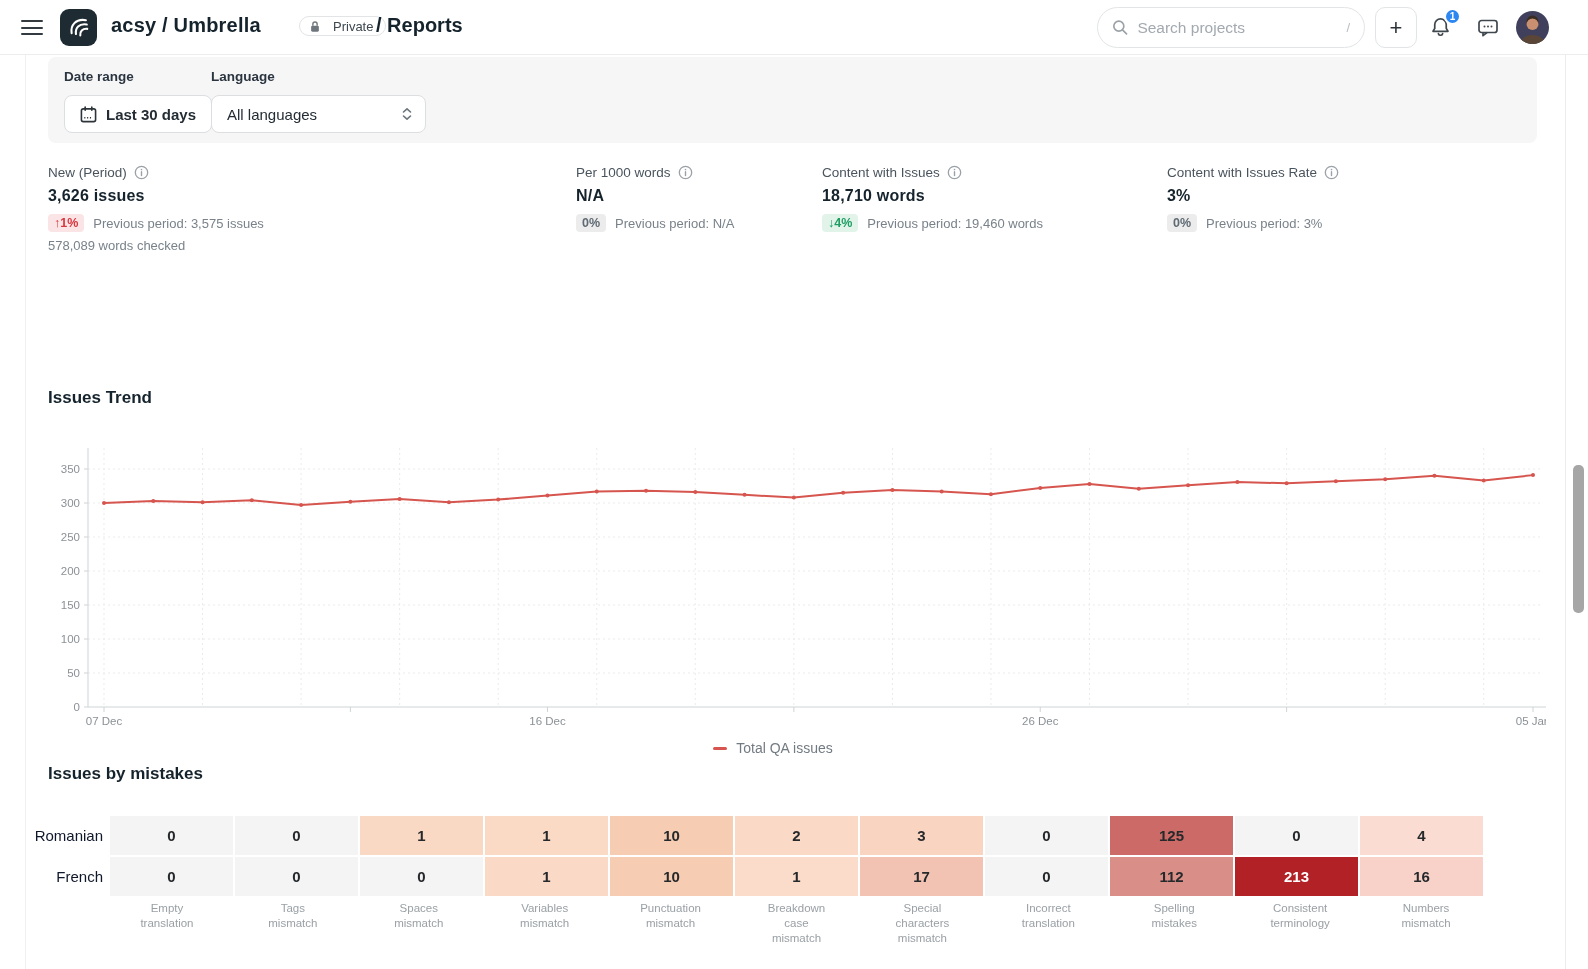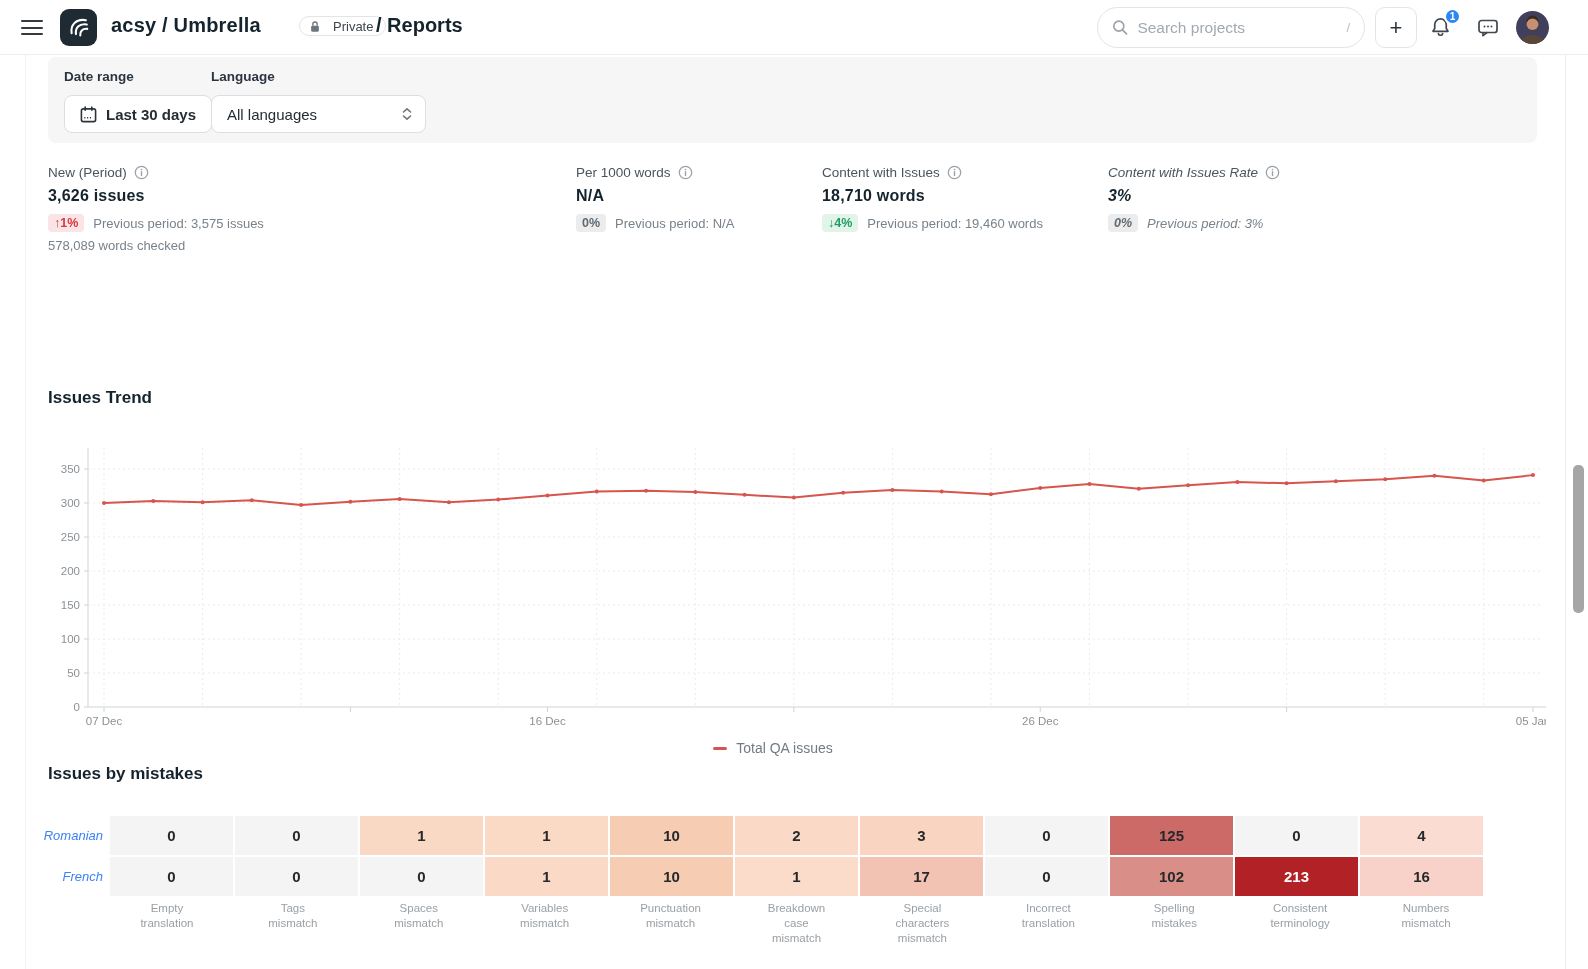--- a/index.html
+++ b/index.html
@@ -65,21 +65,21 @@
   .h-langs { position:absolute; left:48px; top:764px; font-size:17px; font-weight:700; color:#15232d; }
 
   
   .chart-wrap { position:absolute; left:0; top:440px; width:1546px; height:300px; }
   .legend { position:absolute; left:0; top:740px; width:1546px; display:flex; align-items:center; justify-content:center; gap:9px; cursor:pointer; }
   .legend .dash { width:14px; height:3px; border-radius:2px; background:#d6554e; }
   .legend .lg-label { font-size:14px; color:#737b82; }
 
   
   .hm-rowlabels { position:absolute; left:0; top:816px; width:103px; }
-  .hm-rowlabels div { height:39px; margin-bottom:2px; display:flex; align-items:center; justify-content:flex-end; font-size:13px; color:#3b82f6;font-style:italic; }
+  .hm-rowlabels div { height:39px; margin-bottom:2px; display:flex; align-items:center; justify-content:flex-end; font-size:15px; color:#0f172a; }
   .hm-grid { position:absolute; left:110px; top:816px; width:1373px; display:grid; grid-template-columns:repeat(11,1fr); gap:2px; }
   .hm-cell { height:39px; display:flex; align-items:center; justify-content:center; font-size:15px; font-weight:600; color:#26292b; }
   .hm-cols { position:absolute; left:110px; top:901px; width:1373px; display:grid; grid-template-columns:repeat(11,1fr); gap:12px; }
   .hm-col-label { text-align:center; font-size:11.5px; color:#9aa0a5; line-height:1.3; white-space:pre-line; }
 
   
   .sb-track { position:absolute; left:1565px; top:55px; width:23px; height:914px; border-left:1px solid #ededee; background:#fff; }
   .sb-thumb { position:absolute; left:1573px; top:465px; width:11px; height:148px; background:#a6a6a6; border-radius:5px; }
 </style>
 </head>
@@ -216,21 +216,21 @@
             <line x1="8" y1="7.2" x2="8" y2="11.2" stroke="#9aa1a7" stroke-width="1.5" stroke-linecap="round"></line>
             <circle cx="8" cy="4.8" r="0.9" fill="#9aa1a7"></circle>
           </svg>
         </div>
         <div class="s-value">18,710 words</div>
         <div class="s-prev">
           <span class="chip positive">↓4%</span>
           <span>Previous period: 19,460 words</span>
         </div>
       </div>
-      <div class="stat" style="left: 1060px; font-style: italic;">
+      <div class="stat" style="left: 1119px;">
         <div class="s-label">
           <span>Content with Issues Rate</span>
           <svg width="15" height="15" viewBox="0 0 16 16">
             <circle cx="8" cy="8" r="6.6" fill="none" stroke="#9aa1a7" stroke-width="1.4"></circle>
             <line x1="8" y1="7.2" x2="8" y2="11.2" stroke="#9aa1a7" stroke-width="1.5" stroke-linecap="round"></line>
             <circle cx="8" cy="4.8" r="0.9" fill="#9aa1a7"></circle>
           </svg>
         </div>
         <div class="s-value">3%</div>
         <div class="s-prev">
@@ -351,21 +351,21 @@
       <div class="hm-cell" style="background: rgb(244, 244, 245); color: rgb(38, 41, 43);">0</div>
       <div class="hm-cell" style="background: rgb(251, 220, 210); color: rgb(38, 41, 43);">4</div>
       <div class="hm-cell" style="background: rgb(244, 244, 245); color: rgb(38, 41, 43);">0</div>
       <div class="hm-cell" style="background: rgb(244, 244, 245); color: rgb(38, 41, 43);">0</div>
       <div class="hm-cell" style="background: rgb(244, 244, 245); color: rgb(38, 41, 43);">0</div>
       <div class="hm-cell" style="background: rgb(250, 217, 198); color: rgb(38, 41, 43);">1</div>
       <div class="hm-cell" style="background: rgb(246, 204, 179); color: rgb(38, 41, 43);">10</div>
       <div class="hm-cell" style="background: rgb(251, 220, 203); color: rgb(38, 41, 43);">1</div>
       <div class="hm-cell" style="background: rgb(242, 195, 178); color: rgb(38, 41, 43);">17</div>
       <div class="hm-cell" style="background: rgb(244, 244, 245); color: rgb(38, 41, 43);">0</div>
-      <div class="hm-cell" style="background: rgb(217, 143, 136); color: rgb(38, 41, 43);">102</div>
+      <div class="hm-cell" style="background: rgb(217, 143, 136); color: rgb(38, 41, 43);">112</div>
       <div class="hm-cell" style="background: rgb(177, 33, 38); color: rgb(255, 255, 255);">213</div>
       <div class="hm-cell" style="background: rgb(248, 210, 201); color: rgb(38, 41, 43);">16</div>
     </div>
   <div class="hm-cols" id="hm-cols">
       <div class="hm-col-label">Empty
 translation</div>
       <div class="hm-col-label">Tags
 mismatch</div>
       <div class="hm-col-label">Spaces
 mismatch</div>

